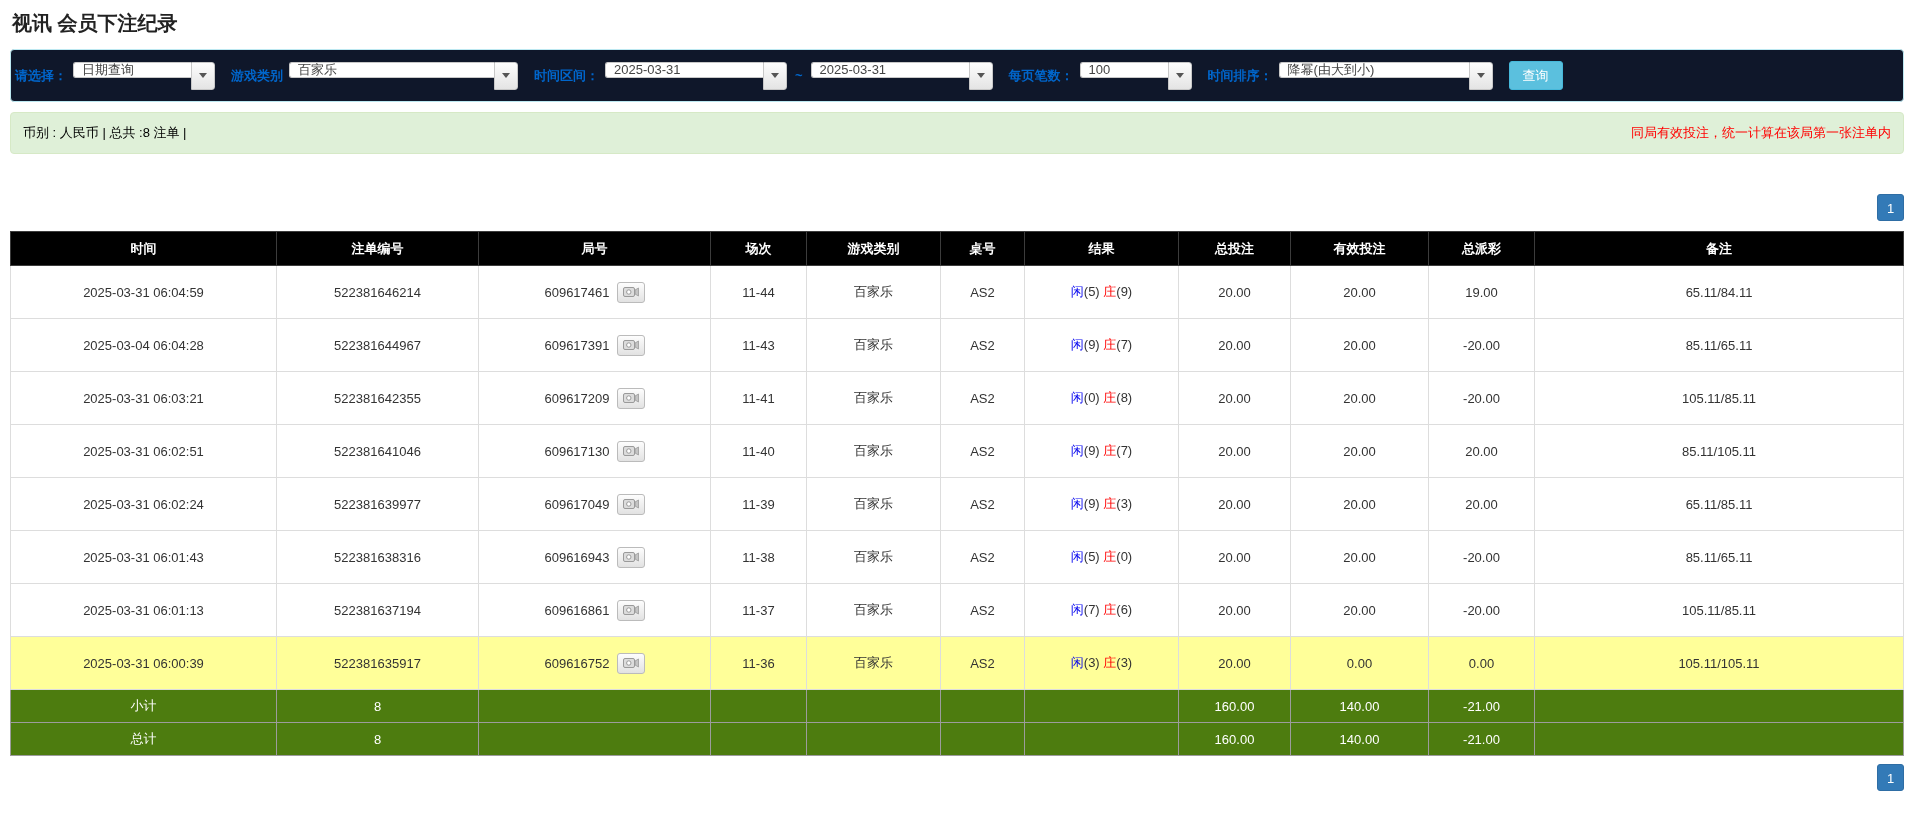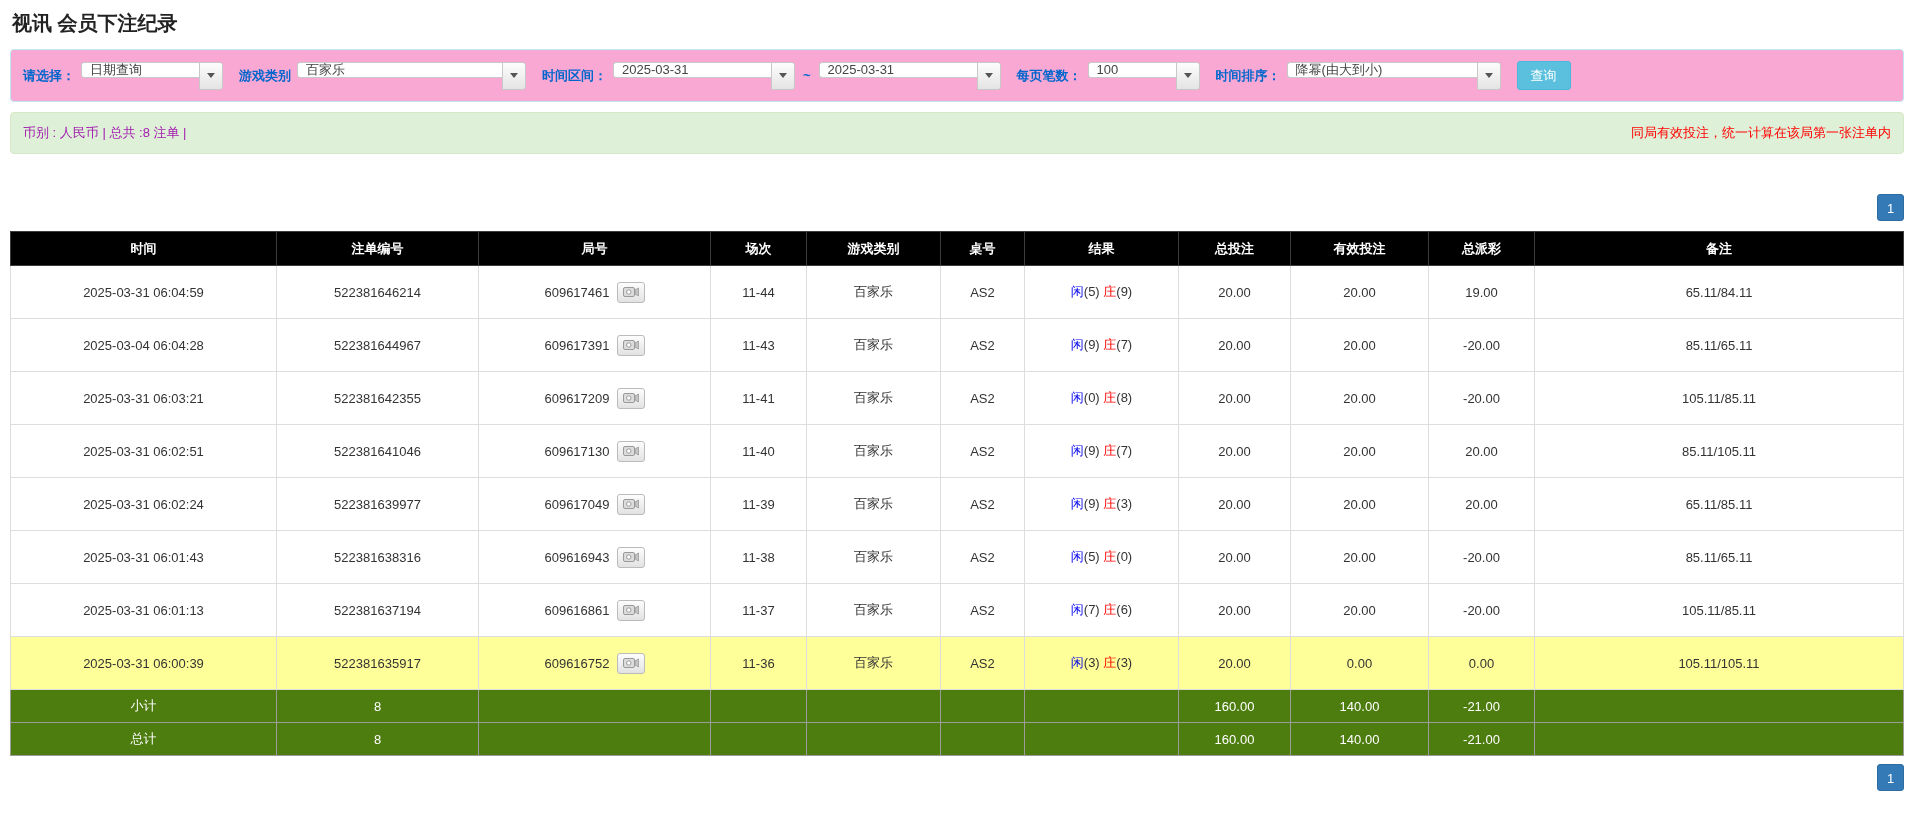--- a/index.html
+++ b/index.html
@@ -12,22 +12,22 @@
   }
   .page { padding: 6px 10px; }
 
   .page-title {
     font-size: 20px; font-weight: 600; color: #222;
     margin: 4px 0 12px 2px;
   }
 
   
   .filter-bar {
-    background: #f9a8d4; border: 1px solid #bce8f1; border-radius: 4px;
-    padding: 11px 12px; display: flex; align-items: center; gap: 6px;
+    background: #0f172a; border: 1px solid #bce8f1; border-radius: 4px;
+    padding: 11px 4px; display: flex; align-items: center; gap: 6px;
     white-space: nowrap;
   }
   .flabel { color: #0066cc; font-weight: bold; font-size: 13px; margin-left: 10px; }
   .flabel.first { margin-left: 0; }
   .combo { display: inline-flex; align-items: stretch; }
   .combo input {
     height: 16px; border: 1px solid #c8c8c8; border-right: none;
     border-radius: 3px 0 0 3px; padding: 0 8px; font-size: 13px; color: #444;
     background: #fff; outline: none;
     font-family: "Liberation Sans", "DejaVu Sans", sans-serif;
@@ -54,21 +54,21 @@
     font-family: "Liberation Sans", "DejaVu Sans", sans-serif;
     text-align: right;
   }
 
   
   .summary-bar {
     margin-top: 10px; background: #dff0d8; border: 1px solid #d6e9c6;
     border-radius: 4px; padding: 11px 12px;
     display: flex; justify-content: space-between; align-items: center;
   }
-  .summary-left { color: #a21caf; }
+  .summary-left { color: #000000; }
   .summary-right { color: #ff0000; }
 
   
   .pager { text-align: right; }
   .pager.top { margin: 40px 0 10px; }
   .pager.bottom { margin: 8px 0 0; }
   .page-btn {
     display: inline-block; min-width: 27px; height: 27px; line-height: 27px;
     background: #337ab7; border: 1px solid #2e6da4; border-radius: 3px;
     color: #fff; text-align: center; font-size: 13px; cursor: pointer;

